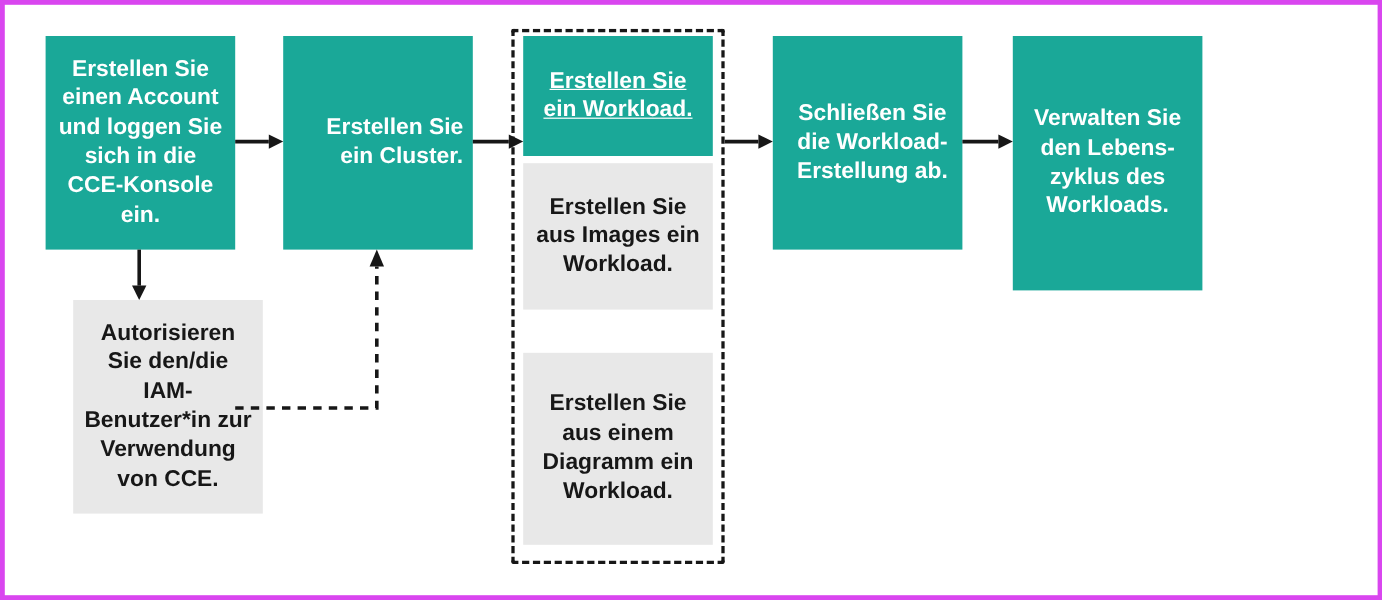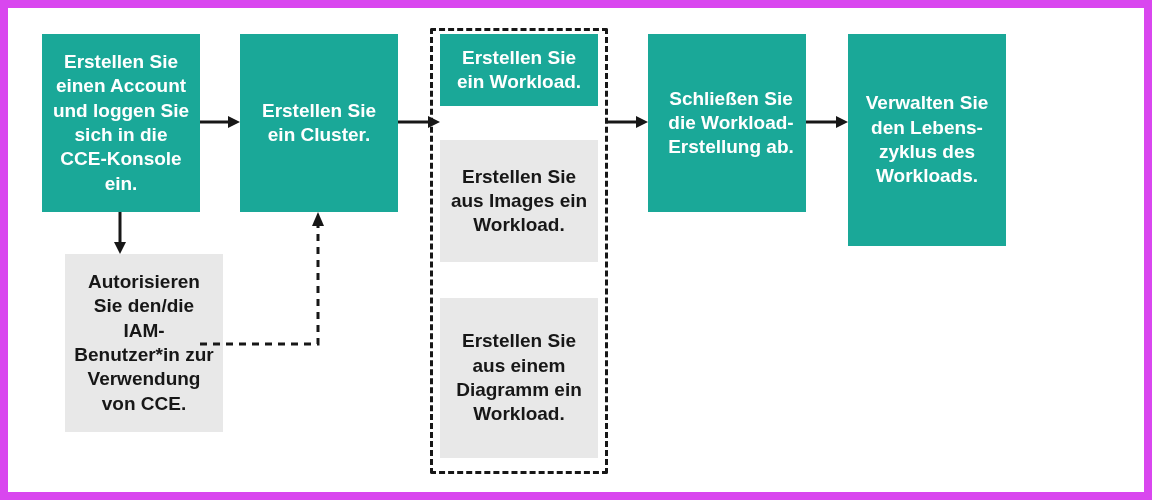--- a/index.html
+++ b/index.html
@@ -1,20 +1,20 @@
 <!DOCTYPE html>
 <html><head>
   <meta charset="utf-8">
   <style>
     * { box-sizing: border-box; margin: 0; padding: 0; }
     body { font-family: Arial, Helvetica, sans-serif; background: #fff; }
     .diagram-frame {
       width: 1152px;
       height: 500px;
-      border: 8px solid #d946ef;
+      border: 4px solid #d946ef;
       position: relative;
       background: #fff;
     }
     .box {
       position: absolute;
       display: flex;
       align-items: center;
       justify-content: center;
       text-align: center;
       padding: 10px 8px;
@@ -37,27 +37,27 @@
 <div class="diagram-frame">
 
   <div class="box teal" style="left:34px; top:26px; width:158px; height:178px;">
     <span>Erstellen Sie einen Account und loggen Sie sich in die CCE-Konsole ein.</span>
   </div>
 
   <div class="box grey" style="left:34px; top:246px; width:158px; height:178px;margin-left:23px;">
     <span>Autorisieren Sie den/die IAM-Benutzer*in zur Verwendung von CCE.</span>
   </div>
 
-  <div class="box teal" style="left:232px; top:26px; width:158px; height:178px;">
+  <div class="box teal" style="left:232px; top:26px; width:158px; height:178px;text-align:right;">
     <span>Erstellen Sie ein Cluster.</span>
   </div>
 
   <div class="dashed-group" style="left:422px; top:20px; width:178px; height:446px;"></div>
 
-  <div class="box teal" style="left:432px; top:26px; width:158px; height:72px;">
+  <div class="box teal" style="left:432px; top:26px; width:158px; height:100px;text-decoration:underline;">
     <span>Erstellen Sie ein Workload.</span>
   </div>
 
   <div class="box grey" style="left:432px; top:132px; width:158px; height:122px;">
     <span>Erstellen Sie aus Images ein Workload.</span>
   </div>
 
   <div class="box grey" style="left:432px; top:290px; width:158px; height:160px;">
     <span>Erstellen Sie aus einem Diagramm ein Workload.</span>
   </div>

